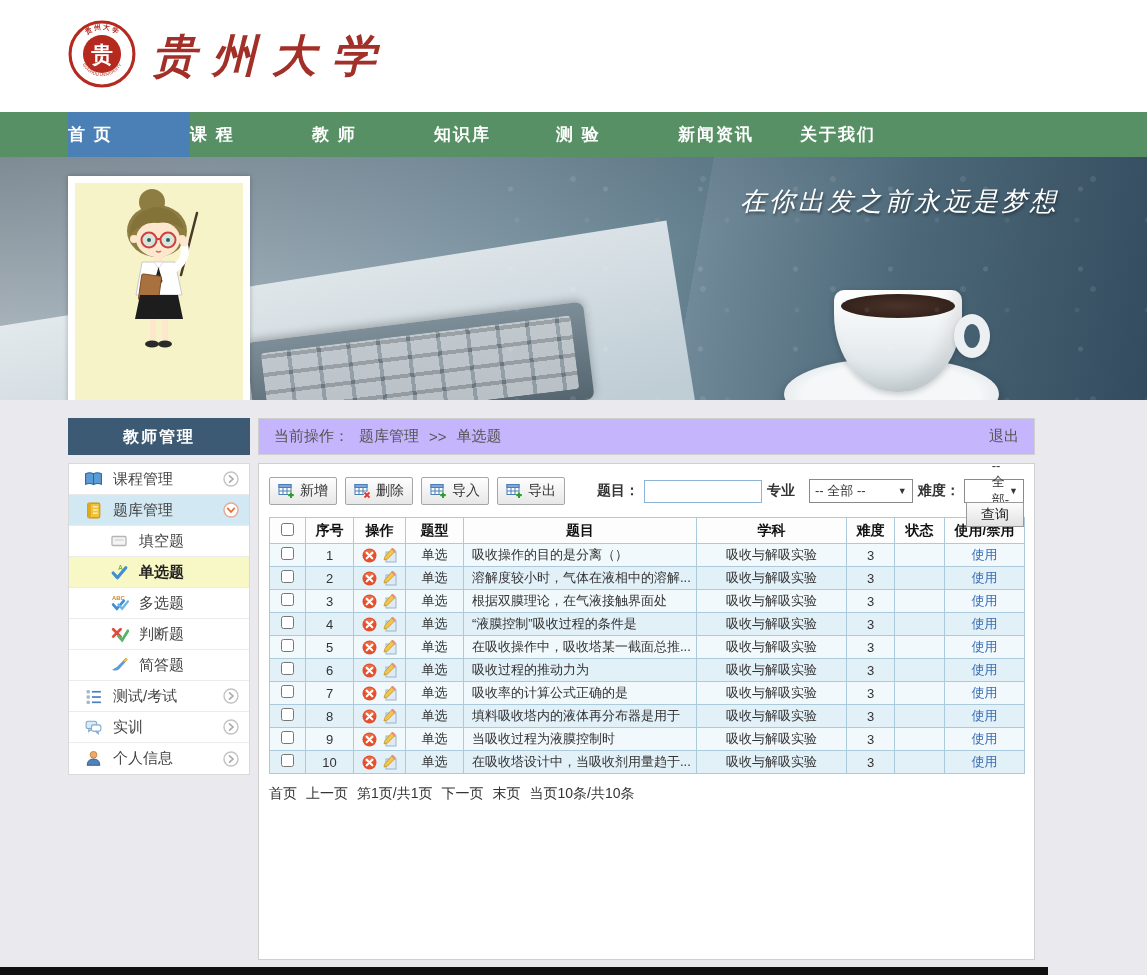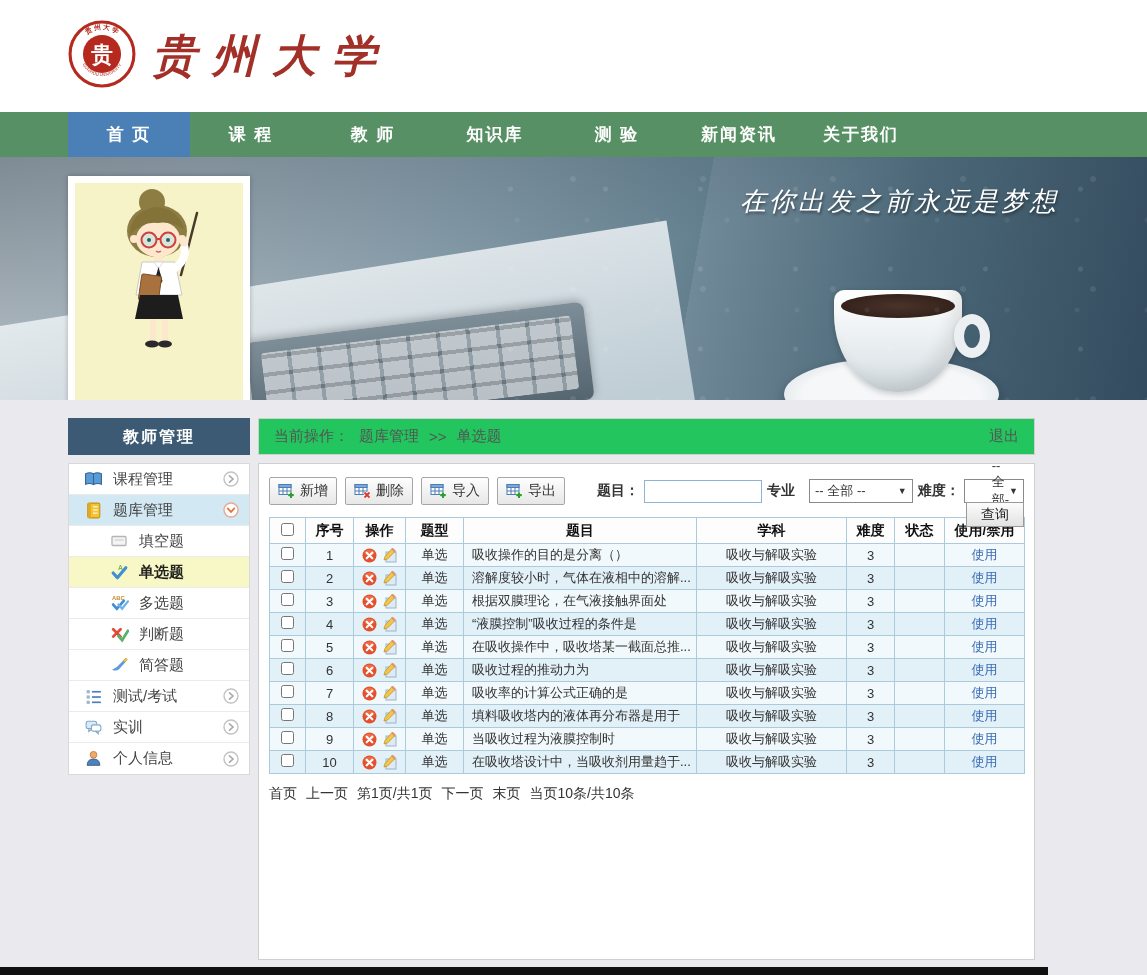--- a/index.html
+++ b/index.html
@@ -11,21 +11,21 @@
   
   .header { height:112px; background:#fff; position:relative; }
   .brand { position:absolute; left:68px; top:20px; display:flex; align-items:center; gap:16px; }
   .brand-name {
     font-family:"DejaVu Serif", serif; font-style:italic; font-weight:bold;
     font-size:44px; color:#a23028; letter-spacing:16px; line-height:70px;
   }
   
   .nav { height:45px; background:#579064; display:flex; padding-left:68px; }
   .nav-item {
-    width:122px; text-align:center; line-height:45px; color:#fff;
+    width:122px; line-height:45px; color:#fff;
     font-size:17px; font-weight:bold; cursor:pointer; letter-spacing:2px;
   }
   .nav-item.active { background:#4a80b5; }
   
   .banner {
     height:243px; position:relative; overflow:hidden;
     background:
       linear-gradient(160deg, rgba(25,40,55,.45) 0%, rgba(25,40,55,0) 50%),
       linear-gradient(100deg,#d2dbe0 0%,#b7c6cf 18%,#90a6b3 38%,#64808f 60%,#46627300 60%),
       linear-gradient(100deg,#c9d4da 0%,#a9bbc6 30%,#7b93a2 55%,#4c6878 78%,#334b5e 100%);
@@ -80,21 +80,21 @@
     border-bottom:1px solid #ebebeb; font-size:15px; color:#444; cursor:pointer; }
   .sb-item:last-child { border-bottom:none; }
   .sb-item.sub { padding-left:40px; }
   .sb-item.expanded { background:#d2e8f3; }
   .sb-item.selected { background:#f8f8c6; }
   .sb-item.selected .sb-label { font-weight:bold; color:#222; }
   .sb-icon { width:20px; height:20px; margin-right:10px; display:inline-flex; align-items:center; justify-content:center; }
   .sb-chevron { margin-left:auto; display:inline-flex; }
   
   .content { width:777px; flex:0 0 777px; }
-  .crumb-bar { height:37px; background:#22c55e; border:1px solid #cfcfcf; display:flex;
+  .crumb-bar { height:37px; background:#c4b5fd; border:1px solid #cfcfcf; display:flex;
     align-items:center; padding:4px 15px; font-size:15px; color:#555; }
   .crumb-bar .seg { margin-right:10px; }
   .crumb-link { cursor:pointer; }
   .logout { margin-left:auto; cursor:pointer; color:#555; }
   .panel { margin-top:8px; background:#fff; border:1px solid #cfcfcf; height:497px;
     padding:10px 10px; position:relative; }
   .toolbar { display:flex; align-items:center; height:34px; }
   .tb-btn { display:inline-flex; align-items:center; gap:5px; border:1px solid #a6a6a6;
     background:linear-gradient(#fefefe,#e7e7e7); padding:4px 8px; font-size:14px; color:#333;
     margin-right:8px; cursor:pointer; border-radius:2px; white-space:nowrap; }

